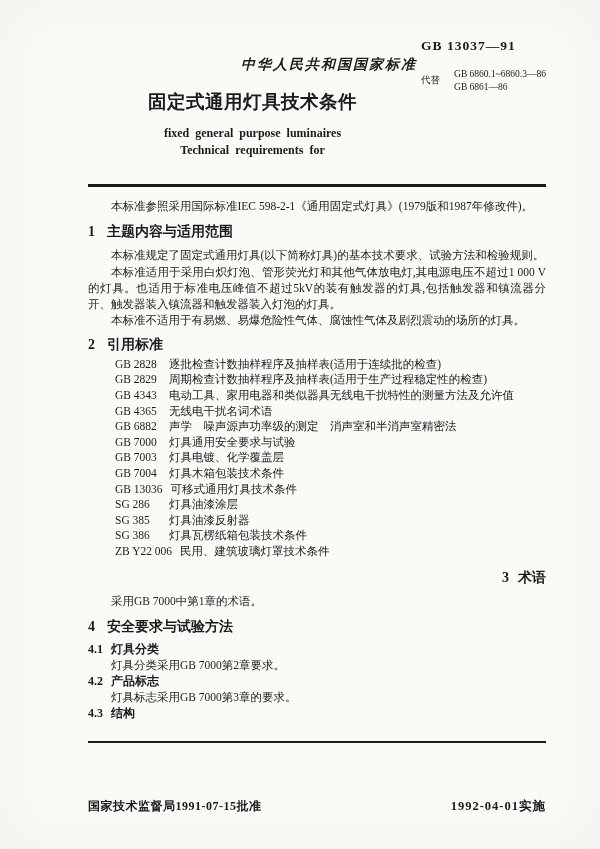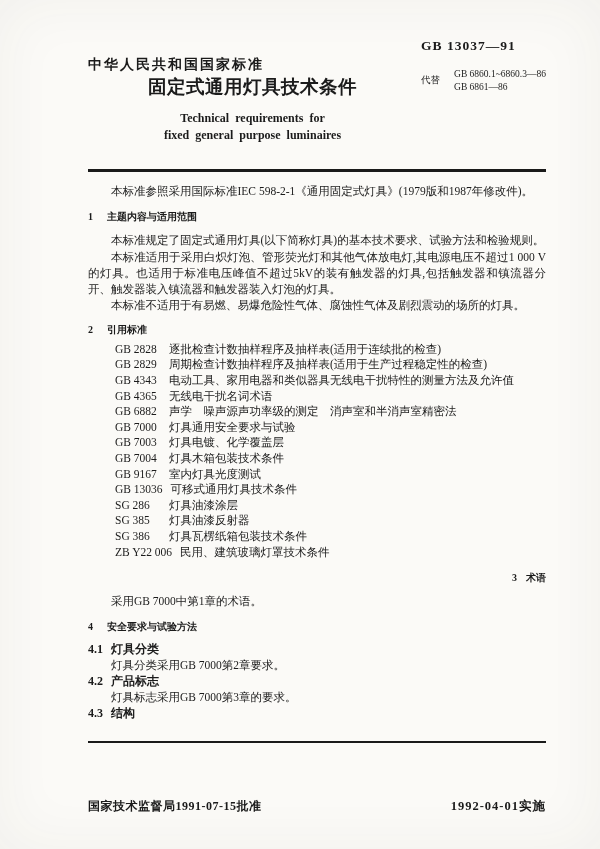--- a/index.html
+++ b/index.html
@@ -12,34 +12,34 @@
     color:#1b1b1b;
     overflow:hidden;
     box-sizing:border-box;
   }
   .content { position:absolute; left:88px; top:0; width:458px; }
 
   
   .header { display:flex; }
   .header-left { width:330px; padding-top:56px; }
   .header-right { flex:1; padding-top:38px; padding-left:4px; }
-  .std-type { text-align:left; font-weight:700; font-size:14px; letter-spacing:2px; white-space:nowrap; }
-  .title-zh { margin-top:0; text-align:center; font-weight:700; font-size:18.5px; letter-spacing:0.5px; white-space:nowrap; }
+  .std-type { text-align:right; font-weight:700; font-size:14px; letter-spacing:2px; white-space:nowrap;font-style:italic; }
+  .title-zh { margin-top:15px; text-align:center; font-weight:700; font-size:18.5px; letter-spacing:0.5px; white-space:nowrap; }
   .title-en { margin-top:11px; text-align:center; font-weight:700; font-size:12px; line-height:17px; word-spacing:3px; }
   .std-no { font-weight:700; font-size:13.5px; letter-spacing:1px; white-space:nowrap; }
   .replaces { margin-top:14px; display:flex; align-items:center; gap:14px; }
   .rep-label { font-size:9.5px; white-space:nowrap; }
   .rep-lines { font-size:9.5px; line-height:12.5px; white-space:nowrap; }
 
   .rule-top { margin-top:25px; border-top:3px solid #1a1a1a; height:0; }
 
   
   .para { margin:0; font-size:11.5px; line-height:16.3px; text-indent:2em; text-align:justify; }
   .intro { margin-top:11px; }
-  .sec-heading { margin-top:0; font-weight:700; font-size:10px; line-height:17px; white-space:nowrap; }
+  .sec-heading { margin-top:0; font-weight:700; font-size:14px; line-height:17px; white-space:nowrap; }
   .sec-heading .no { display:inline-block; min-width:10px; margin-right:9px; }
   .h1 { margin-top:9px; }
   .h2 { margin-top:7px; }
   .h3 { margin-top:9px;text-align:right; }
   .h4 { margin-top:9px; }
   .p-first { margin-top:7px; }
 
   
   .ref-list { margin-top:4px; padding-left:27px; }
   .ref-item { font-size:11.5px; line-height:15.6px; white-space:nowrap; }
@@ -62,22 +62,22 @@
 <body>
 
 <div class="page">
   <div class="content">
 
     <div class="header">
       <div class="header-left">
         <div class="std-type">中华人民共和国国家标准</div>
         <div class="title-zh">固定式通用灯具技术条件</div>
         <div class="title-en">
+          <div>fixed general purpose luminaires</div>
           <div>Technical requirements for</div>
-          <div>fixed general purpose luminaires</div>
         </div>
       </div>
       <div class="header-right">
         <div class="std-no">GB 13037—91</div>
         <div class="replaces">
           <span class="rep-label">代替</span>
           <span class="rep-lines">
             <span>GB 6860.1~6860.3—86</span><br>
             <span>GB 6861—86</span>
           </span>
@@ -101,21 +101,20 @@
     </div>
     <div class="ref-list">
       <div class="ref-item"><span class="ref-code">GB 2828</span><span>逐批检查计数抽样程序及抽样表(适用于连续批的检查)</span></div>
       <div class="ref-item"><span class="ref-code">GB 2829</span><span>周期检查计数抽样程序及抽样表(适用于生产过程稳定性的检查)</span></div>
       <div class="ref-item"><span class="ref-code">GB 4343</span><span>电动工具、家用电器和类似器具无线电干扰特性的测量方法及允许值</span></div>
       <div class="ref-item"><span class="ref-code">GB 4365</span><span>无线电干扰名词术语</span></div>
       <div class="ref-item"><span class="ref-code">GB 6882</span><span>声学　噪声源声功率级的测定　消声室和半消声室精密法</span></div>
       <div class="ref-item"><span class="ref-code">GB 7000</span><span>灯具通用安全要求与试验</span></div>
       <div class="ref-item"><span class="ref-code">GB 7003</span><span>灯具电镀、化学覆盖层</span></div>
       <div class="ref-item"><span class="ref-code">GB 7004</span><span>灯具木箱包装技术条件</span></div>
-      <div class="ref-item"><span class="ref-code">GB 9167</span><span>室内灯具光度测试</span></div>
       <div class="ref-item"><span class="ref-code">GB 13036</span><span>可移式通用灯具技术条件</span></div>
       <div class="ref-item"><span class="ref-code">SG 286</span><span>灯具油漆涂层</span></div>
       <div class="ref-item"><span class="ref-code">SG 385</span><span>灯具油漆反射器</span></div>
       <div class="ref-item"><span class="ref-code">SG 386</span><span>灯具瓦楞纸箱包装技术条件</span></div>
       <div class="ref-item"><span class="ref-code">ZB Y22 006</span><span>民用、建筑玻璃灯罩技术条件</span></div>
     </div>
 
     <div class="sec-heading h3">
       <span class="no">3</span><span>术语</span>
     </div>

